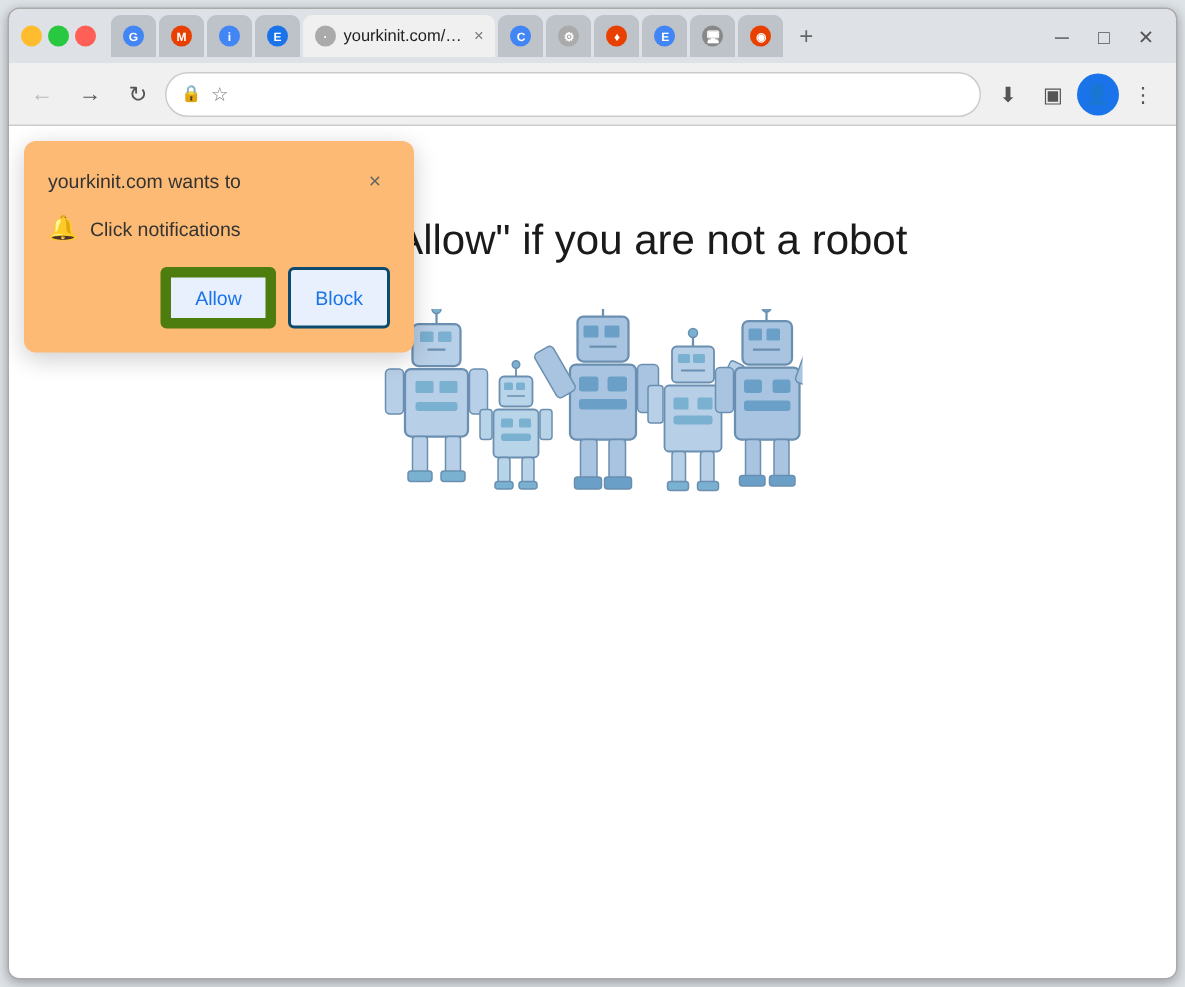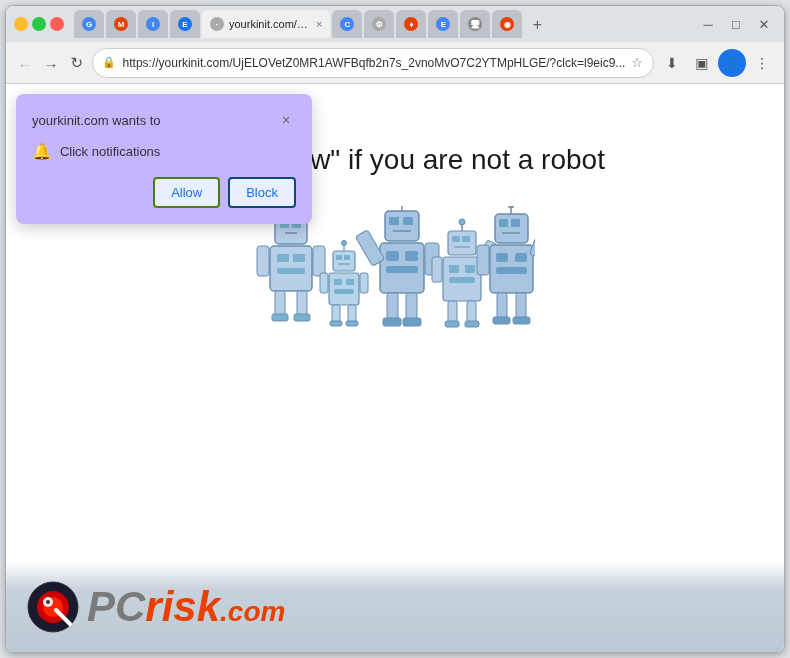--- a/index.html
+++ b/index.html
@@ -212,25 +212,25 @@
       background: white;
       position: relative;
       overflow: hidden;
     }
 
     
     .notification-popup {
       position: absolute;
       top: 10px;
       left: 10px;
-      background: #c4b5fd;
+      background: #fdba74;
       border-radius: 8px;
       box-shadow: 0 4px 16px rgba(0,0,0,0.2);
       padding: 16px;
-      width: 296px;
+      width: 260px;
       z-index: 10;
     }
 
     .popup-header {
       display: flex;
       justify-content: space-between;
       align-items: center;
       margin-bottom: 12px;
     }
 
@@ -268,21 +268,21 @@
     .popup-buttons {
       display: flex;
       justify-content: flex-end;
       gap: 8px;
     }
 
     .btn-allow {
       padding: 6px 16px;
       background: #e8f0fe;
       color: #1a73e8;
-      border: 2px solid #4d7c0f;
+      border: 7px solid #4d7c0f;
       border-radius: 4px;
       font-size: 13px;
       cursor: pointer;
       font-weight: 500;
     }
 
     .btn-block {
       padding: 6px 16px;
       background: #e8f0fe;
       color: #1a73e8;
@@ -423,21 +423,20 @@
     </div>
   </div>
 
   <div class="toolbar">
     <button class="nav-btn disabled">←</button>
     <button class="nav-btn">→</button>
     <button class="nav-btn">↻</button>
 
     <div class="address-bar">
       <span class="lock-icon">🔒</span>
-      <span class="address-text">https://yourkinit.com/UjELOVetZ0MR1AWFBqfb2n7s_2vnoMvO7C2YTMpHLGE/?clck=l9eic9...</span>
       <span class="star-icon">☆</span>
     </div>
 
     <div class="toolbar-right">
       <button class="toolbar-icon-btn">⬇</button>
       <button class="toolbar-icon-btn">▣</button>
       <button class="profile-btn">👤</button>
       <button class="toolbar-icon-btn">⋮</button>
     </div>
   </div>
@@ -565,31 +564,15 @@
             <rect x="8" y="103" width="17" height="7" rx="2" fill="#6a9fc8" stroke="#6a8fb0" stroke-width="1"></rect>
             <rect x="28" y="103" width="17" height="7" rx="2" fill="#6a9fc8" stroke="#6a8fb0" stroke-width="1"></rect>
             <rect x="-8" y="31" width="12" height="30" rx="3" fill="#a8c4e0" stroke="#6a8fb0" stroke-width="1"></rect>
 
             <rect x="49" y="15" width="12" height="28" rx="3" fill="#a8c4e0" stroke="#6a8fb0" stroke-width="1" transform="rotate(20, 55, 29)"></rect>
           </g>
         </svg>
       </div>
     </div>
 
-    <div class="footer-area">
-      <div class="pcrisk-logo">
-
-        <svg class="pcrisk-icon" viewBox="0 0 55 55">
-          <circle cx="27" cy="27" r="25" fill="#1a1a2e" stroke="#333" stroke-width="1"></circle>
-          <circle cx="27" cy="27" r="16" fill="#cc0000"></circle>
-          <circle cx="27" cy="27" r="10" fill="#ff2200"></circle>
-          <circle cx="22" cy="22" r="5" fill="white" opacity="0.9"></circle>
-          <line x1="30" y1="30" x2="44" y2="44" stroke="white" stroke-width="4" stroke-linecap="round"></line>
-          <circle cx="22" cy="22" r="2" fill="#333"></circle>
-        </svg>
-        <div>
-          <span style="font-size:42px; font-weight:900; font-style:italic; color:#7a7a7a;">PC</span><span style="font-size:42px; font-weight:900; font-style:italic; color:#e84000;">risk</span><span style="font-size:28px; font-weight:900; font-style:italic; color:#e84000;">.com</span>
-        </div>
-      </div>
-    </div>
 
   </div>
 </div>
 
 </body></html>

